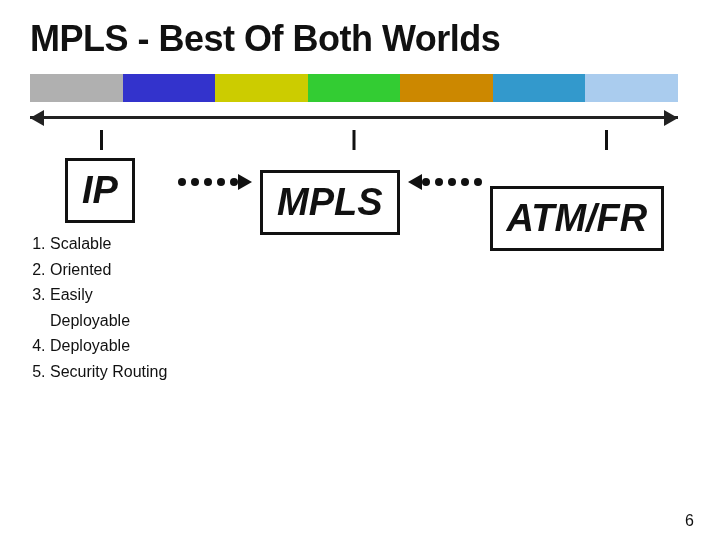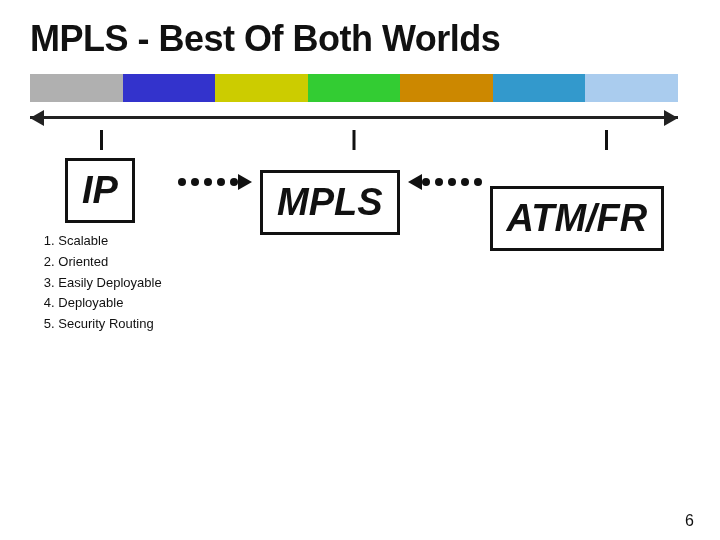--- a/index.html
+++ b/index.html
@@ -122,21 +122,21 @@
     .box-label {
       font-size: 38px;
       font-weight: bold;
       border: 3px solid #111;
       padding: 8px 14px;
       margin-bottom: 8px;
       color: #111;
       font-style: italic;
     }
     .ip-list {
-      font-size: 13px;
+      font-size: 16px;
       color: #111;
       list-style: decimal;
       padding-left: 20px;
       line-height: 1.6;
     }
 
     
     .dotted-arrow {
       display: flex;
       align-items: center;

